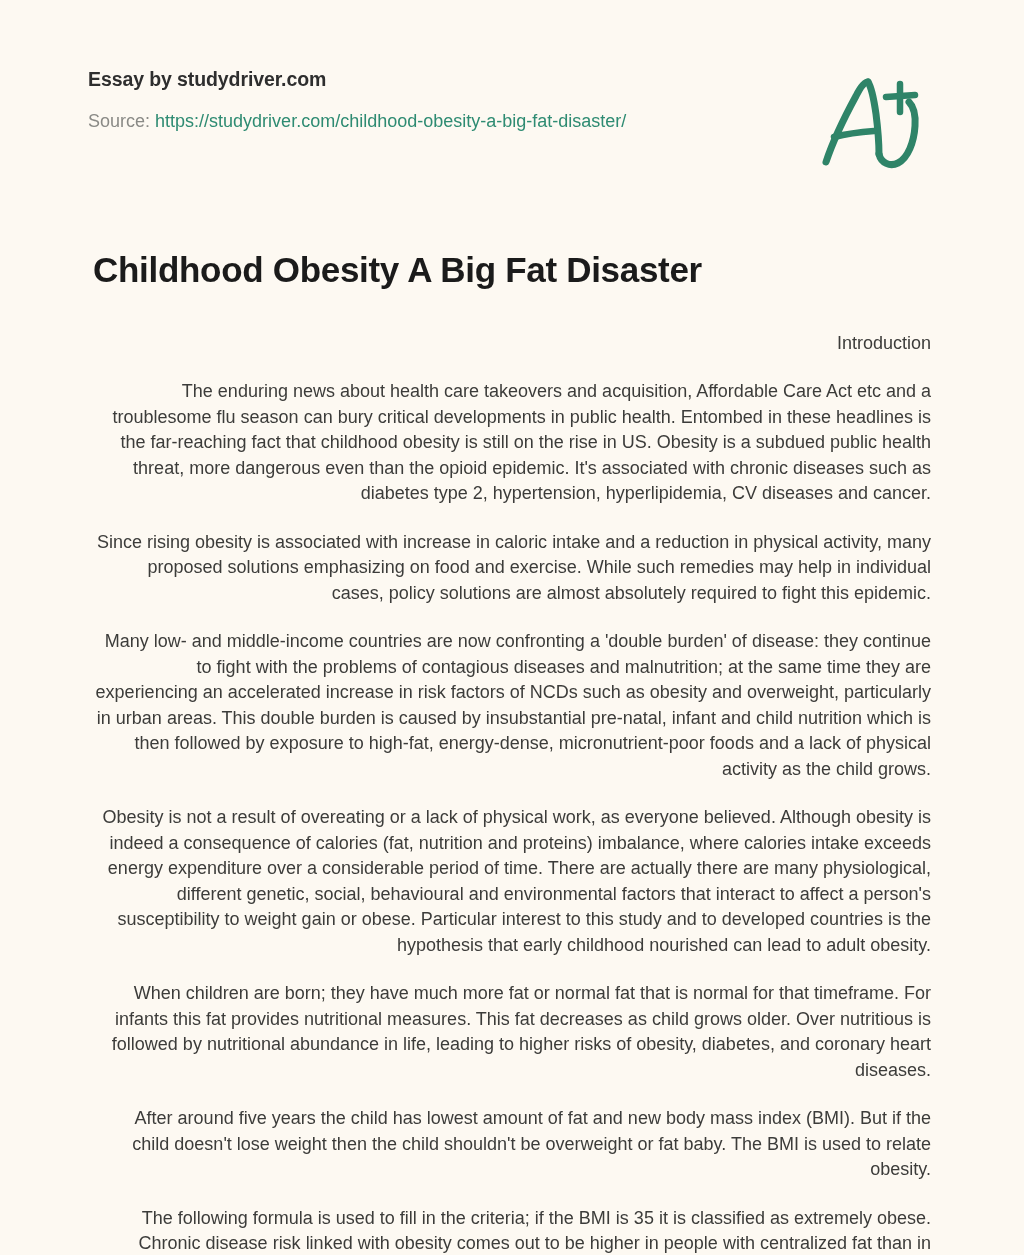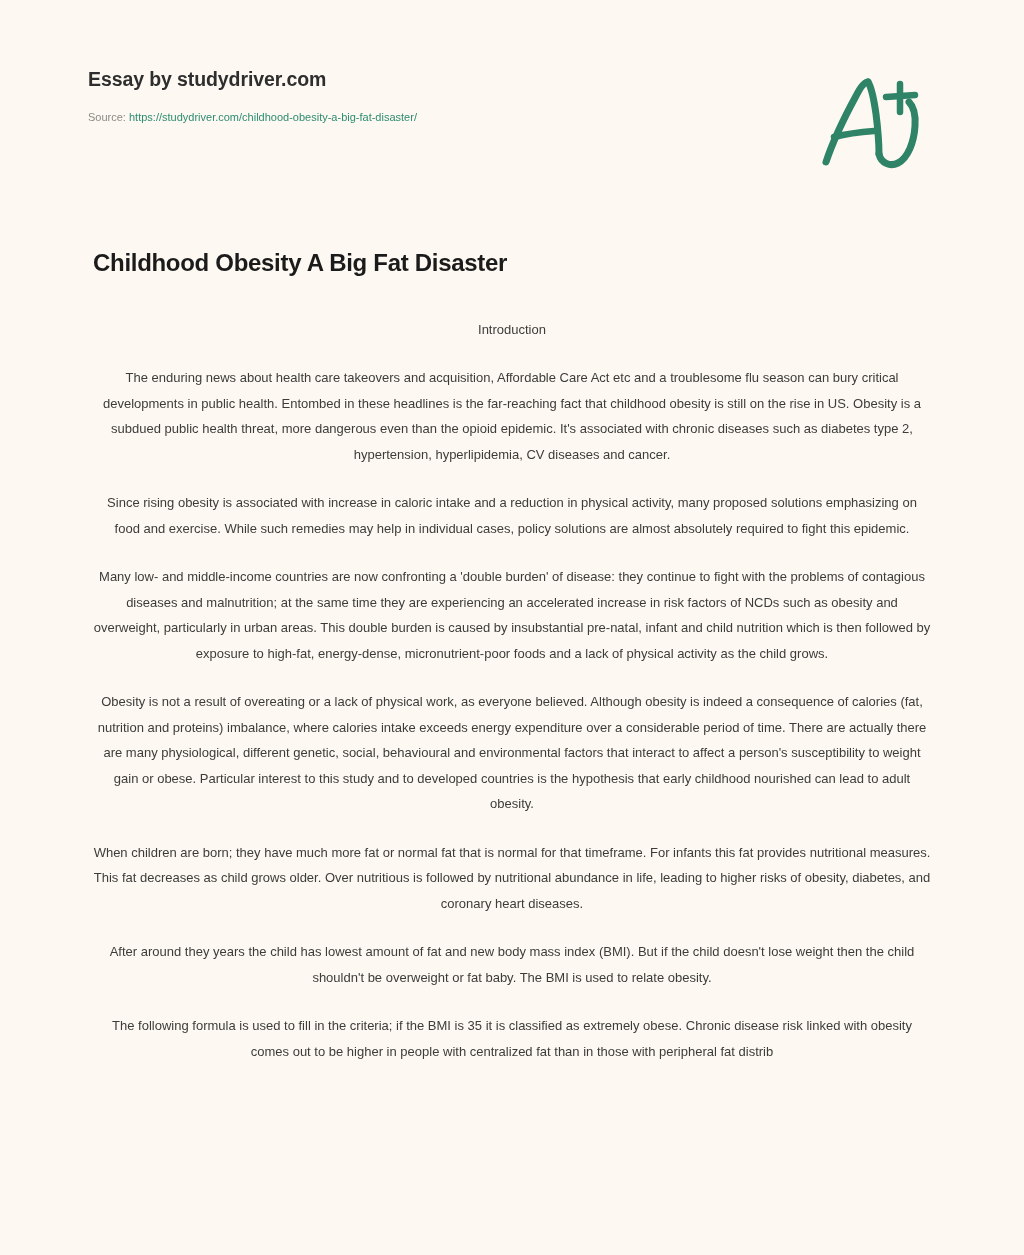--- a/index.html
+++ b/index.html
@@ -46,21 +46,21 @@
     color: #2e2e2e;
     letter-spacing: -0.1px;
     line-height: 1.2;
     margin: 0;
     white-space: nowrap;
   }
 
   .source-line {
     margin: 0;
     padding-top: 19px;
-    font-size: 11px;
+    font-size: 18px;
     line-height: 1.3;
     color: #8a8a86;
     white-space: nowrap;
   }
 
   .source-label {
     color: #8a8a86;
   }
 
   .source-url {
@@ -81,37 +81,37 @@
   
   .article {
     position: absolute;
     left: 93px;
     top: 248px;
     width: 838px;
   }
 
   .article-title {
     margin: 0;
-    font-size: 24px;
+    font-size: 35px;
     font-weight: bold;
     line-height: 1.28;
     letter-spacing: -0.3px;
     color: #1b1b1b;
   }
 
   .body-copy {
     margin-top: 38px;
   }
 
   .body-copy p {
     margin: 0 0 23px 0;
-    font-size: 13px;
+    font-size: 18px;
     line-height: 25.5px;
     color: #3c3c3a;
-    text-align: center;
+    text-align: right;
   }
 
   .body-copy p:last-child {
     margin-bottom: 0;
   }
 </style>
 </head>
 <body>
 
 <div class="page">
@@ -151,19 +151,19 @@
 
     <h1 class="article-title">Childhood Obesity A Big Fat Disaster</h1>
 
     <div class="body-copy">
       <p>Introduction</p>
       <p>The enduring news about health care takeovers and acquisition, Affordable Care Act etc and a troublesome flu season can bury critical developments in public health. Entombed in these headlines is the far-reaching fact that childhood obesity is still on the rise in US. Obesity is a subdued public health threat, more dangerous even than the opioid epidemic. It's associated with chronic diseases such as diabetes type 2, hypertension, hyperlipidemia, CV diseases and cancer.</p>
       <p>Since rising obesity is associated with increase in caloric intake and a reduction in physical activity, many proposed solutions emphasizing on food and exercise. While such remedies may help in individual cases, policy solutions are almost absolutely required to fight this epidemic.</p>
       <p>Many low- and middle-income countries are now confronting a 'double burden' of disease: they continue to fight with the problems of contagious diseases and malnutrition; at the same time they are experiencing an accelerated increase in risk factors of NCDs such as obesity and overweight, particularly in urban areas. This double burden is caused by insubstantial pre-natal, infant and child nutrition which is then followed by exposure to high-fat, energy-dense, micronutrient-poor foods and a lack of physical activity as the child grows.</p>
       <p>Obesity is not a result of overeating or a lack of physical work, as everyone believed. Although obesity is indeed a consequence of calories (fat, nutrition and proteins) imbalance, where calories intake exceeds energy expenditure over a considerable period of time. There are actually there are many physiological, different genetic, social, behavioural and environmental factors that interact to affect a person's susceptibility to weight gain or obese. Particular interest to this study and to developed countries is the hypothesis that early childhood nourished can lead to adult obesity.</p>
       <p>When children are born; they have much more fat or normal fat that is normal for that timeframe. For infants this fat provides nutritional measures. This fat decreases as child grows older. Over nutritious is followed by nutritional abundance in life, leading to higher risks of obesity, diabetes, and coronary heart diseases.</p>
-      <p>After around they years the child has lowest amount of fat and new body mass index (BMI). But if the child doesn't lose weight then the child shouldn't be overweight or fat baby. The BMI is used to relate obesity.</p>
+      <p>After around five years the child has lowest amount of fat and new body mass index (BMI). But if the child doesn't lose weight then the child shouldn't be overweight or fat baby. The BMI is used to relate obesity.</p>
       <p>The following formula is used to fill in the criteria; if the BMI is 35 it is classified as extremely obese. Chronic disease risk linked with obesity comes out to be higher in people with centralized fat than in those with peripheral fat distrib</p>
     </div>
 
   </div>
 
 </div>
 
 </body></html>

